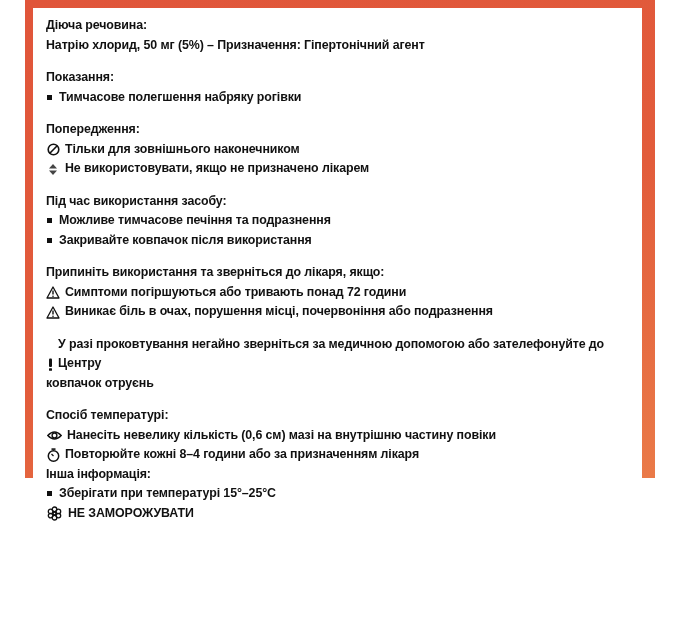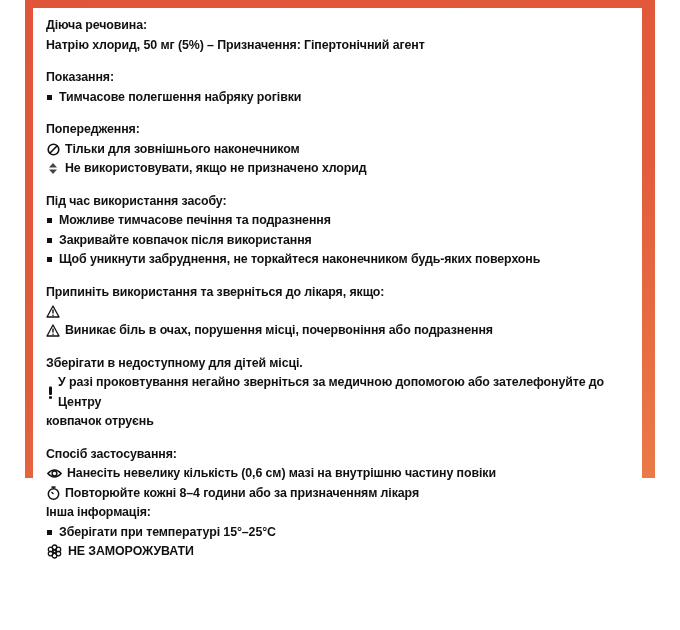--- a/index.html
+++ b/index.html
@@ -27,21 +27,21 @@
     width: 590px;
     color: #111111;
     font-size: 12.4px;
     font-weight: bold;
     line-height: 19.5px;
     letter-spacing: -0.1px;
   }
   .section { margin-bottom: 13px; }
   .section.tight { margin-bottom: 0; }
   .heading { display: block; }
-  .line { display: flex; align-items: center; }
+  .line { display: flex; align-items: flex-end; }
   .line .icon {
     display: inline-flex; align-items: center; justify-content: center;
     width: 14px; height: 19px; margin-right: 5px; flex: 0 0 auto;
   }
   .bullet-sq {
     display: inline-block; width: 5px; height: 5px; background: #111;
     margin: 0 7px 0 1px; flex: 0 0 auto; align-self: center;
   }
   .txt { display: inline; }
   .para { display: block; }
@@ -78,79 +78,75 @@
           </span>
           <span class="txt">Тільки для зовнішнього наконечником</span>
         </div>
         <div class="line">
           <span class="icon">
             <svg width="10" height="11" viewBox="0 0 10 11">
                 <polygon points="5,0 9,4.5 1,4.5" fill="#444"></polygon>
                 <polygon points="1,6.5 9,6.5 5,11" fill="#444"></polygon>
               </svg>
           </span>
-          <span class="txt">Не використовувати, якщо не призначено хлорид</span>
+          <span class="txt">Не використовувати, якщо не призначено лікарем</span>
         </div>
       </div>
 
       <div class="section">
         <span class="heading">Під час використання засобу:</span>
         <div class="line">
           <span class="bullet-sq"></span>
           <span class="txt">Можливе тимчасове печіння та подразнення</span>
         </div>
         <div class="line">
           <span class="bullet-sq"></span>
           <span class="txt">Закривайте ковпачок після використання</span>
         </div>
-        <div class="line">
-          <span class="bullet-sq"></span>
-          <span class="txt">Щоб уникнути забруднення, не торкайтеся наконечником будь-яких поверхонь</span>
-        </div>
       </div>
 
       <div class="section">
         <span class="heading">Припиніть використання та зверніться до лікаря, якщо:</span>
         <div class="line">
           <span class="icon">
             <svg width="14" height="13" viewBox="0 0 14 13">
                 <polygon points="7,1 13,12 1,12" fill="none" stroke="#111" stroke-width="1.3" stroke-linejoin="round"></polygon>
                 <line x1="7" y1="4.5" x2="7" y2="8.5" stroke="#111" stroke-width="1.4"></line>
                 <circle cx="7" cy="10.3" r="0.8" fill="#111"></circle>
               </svg>
           </span>
+          <span class="txt">Симптоми погіршуються або тривають понад 72 години</span>
         </div>
         <div class="line">
           <span class="icon">
             <svg width="14" height="13" viewBox="0 0 14 13">
                 <polygon points="7,1 13,12 1,12" fill="none" stroke="#111" stroke-width="1.3" stroke-linejoin="round"></polygon>
                 <line x1="7" y1="4.5" x2="7" y2="8.5" stroke="#111" stroke-width="1.4"></line>
                 <circle cx="7" cy="10.3" r="0.8" fill="#111"></circle>
               </svg>
           </span>
           <span class="txt">Виникає біль в очах, порушення місці, почервоніння або подразнення</span>
         </div>
       </div>
 
       <div class="section">
-        <span class="heading">Зберігати в недоступному для дітей місці.</span>
         <div class="line">
           <span class="icon" style="width:8px;margin-right:4px;">
             <svg width="5" height="13" viewBox="0 0 5 13">
                 <rect x="1" y="0.5" width="3" height="8.5" rx="1" fill="#111"></rect>
                 <rect x="1" y="10.3" width="3" height="2.5" rx="0.5" fill="#111"></rect>
               </svg>
           </span>
           <span class="txt">У разі проковтування негайно зверніться за медичною допомогою або зателефонуйте до Центру</span>
         </div>
         <span class="para">ковпачок отруєнь</span>
       </div>
 
       <div class="section tight">
-        <span class="heading">Спосіб застосування:</span>
+        <span class="heading">Спосіб температурі:</span>
         <div class="line">
           <span class="icon" style="width:16px;">
             <svg width="15" height="11" viewBox="0 0 15 11">
                 <path d="M0.8 5.5 Q7.5 -1.5 14.2 5.5 Q7.5 12.5 0.8 5.5 Z" fill="none" stroke="#111" stroke-width="1.4"></path>
                 <circle cx="7.5" cy="5.5" r="2.4" fill="none" stroke="#111" stroke-width="1.4"></circle>
               </svg>
           </span>
           <span class="txt">Нанесіть невелику кількість (0,6 см) мазі на внутрішню частину повіки</span>
         </div>
         <div class="line">

